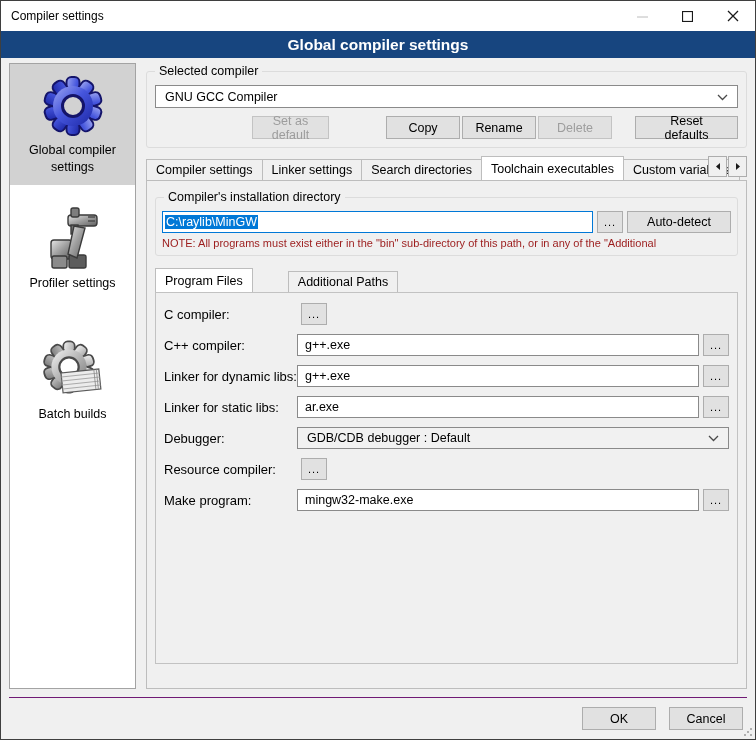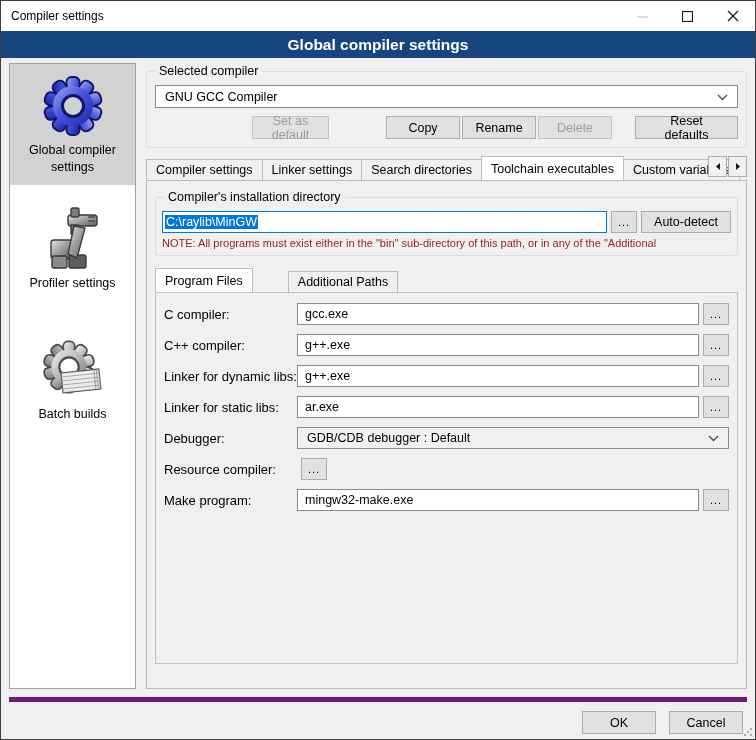--- a/index.html
+++ b/index.html
@@ -68,36 +68,36 @@
   .tabpage { border:1px solid #bdbdbd; background:#f0f0f0; position:relative; z-index:1;
              padding:10px 8px 8px; height:509px; }
 
   
   .grp-dir { margin-top:6px; padding:13px 6px 6px; }
   .pathrow { display:flex; align-items:center; }
   .pathbox { flex:1; height:22px; background:#fff; border:1px solid #0078d7; display:flex;
              align-items:center; padding:0 2px; overflow:hidden; }
   .pathsel { background:#0078d7; color:#fff; font-size:12.5px; padding:0 1px; white-space:nowrap; }
   .browse { width:26px; height:22px; padding:0; font-size:11px; letter-spacing:1px; flex:none; }
-  .b-auto { height:22px; margin-left:4px; padding:0 12px; flex:none; }
+  .b-auto { height:22px; margin-left:4px; padding:0 19px; flex:none; }
   .pathbox + .browse { margin-left:4px; }
   .note { margin-top:4px; font-size:11px; color:#9b1b1b; white-space:nowrap; overflow:hidden; }
 
   .subtabstrip { margin-top:11px;gap:36px; }
   .subpage { border:1px solid #c2c2c2; background:#f0f0f0; padding:10px 8px; height:372px; }
 
   .frow { display:flex; align-items:center; margin-bottom:9px; }
   .flabel { width:133px; flex:none; font-size:13px; }
   .frow input { flex:1; height:22px; border:1px solid #8a8a8a; background:#fff; padding:0 7px;
                 font-family:"Liberation Sans", sans-serif; font-size:12.5px; min-width:0; }
   .frow .browse { margin-left:4px; }
   .frow .combo { flex:1; height:22px; }
 
   
-  .footer { margin:8px 8px 0; border-top:5px solid #701a75; padding:9px 4px 0;
+  .footer { margin:8px 8px 0; border-top:1px solid #701a75; padding:9px 4px 0;
             display:flex; justify-content:flex-end; }
   .b-ok, .b-cancel { width:74px; }
   .b-cancel { margin-left:13px; }
   .grip { position:absolute; right:2px; bottom:2px; }
 </style>
 </head>
 <body>
 
 <div class="window">
 
@@ -262,21 +262,20 @@
 
         <div class="tabstrip subtabstrip">
           <div class="tab active">Program Files</div>
           <div class="tab">Additional Paths</div>
         </div>
 
         <div class="subpage">
 
           <div class="frow">
             <div class="flabel">C compiler:</div>
-            <input type="text" value="gcc.exe" style="">
             <button class="btn browse">...</button>
           </div>
 
           <div class="frow">
             <div class="flabel">C++ compiler:</div>
             <input type="text" value="g++.exe" style="">
             <button class="btn browse">...</button>
           </div>
 
           <div class="frow">

